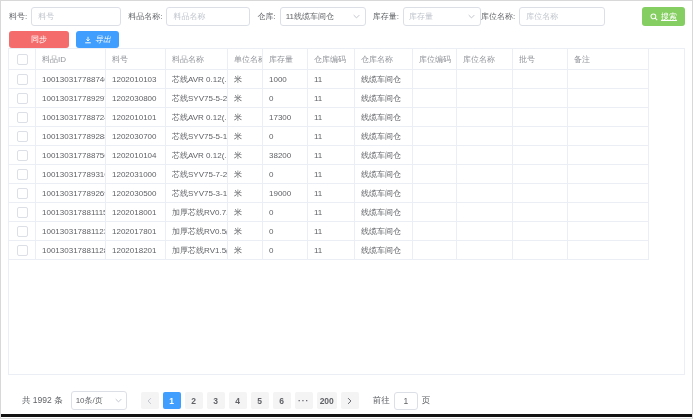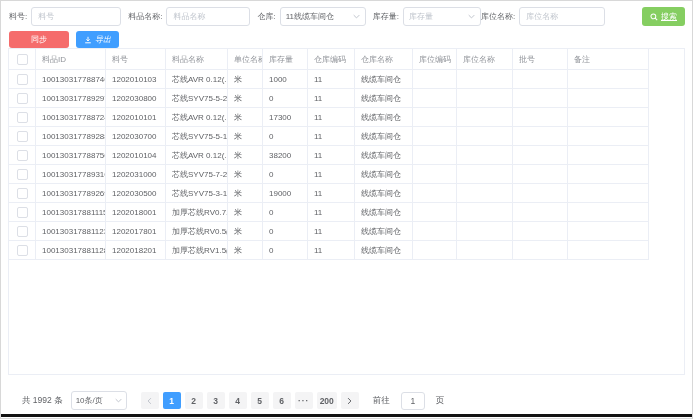--- a/index.html
+++ b/index.html
@@ -41,21 +41,21 @@
   .total{margin:0 8px 0 10px;white-space:nowrap;}
   .size-select{width:56px;height:19px;border:1px solid #dcdfe6;border-radius:3px;display:flex;
                align-items:center;justify-content:space-between;padding:0 4px;box-sizing:border-box;
                font-size:8px;color:#606266;margin-right:14px;background:#fff;cursor:pointer;}
   .pager{display:flex;align-items:center;gap:4px;}
   .pbtn{min-width:18px;height:17px;background:#f4f4f5;color:#606266;border:none;border-radius:2px;
         display:flex;align-items:center;justify-content:center;font-size:8.5px;font-weight:bold;
         padding:0 3px;cursor:pointer;font-family:inherit;}
   .pbtn.active{background:#409eff;color:#fff;}
   .pbtn.dots{letter-spacing:1px;color:#606266;}
-  .goto{margin-left:14px;display:flex;align-items:center;gap:11px;white-space:nowrap;}
+  .goto{margin-left:14px;display:flex;align-items:center;gap:4px;white-space:nowrap;}
   .goto input{width:24px;height:18px;border:1px solid #dcdfe6;border-radius:3px;text-align:center;
               font-size:8.5px;color:#606266;box-sizing:border-box;outline:none;}
   
   .bottom-line{position:absolute;left:0;right:0;bottom:1px;height:3px;background:#121212;}
 </style>
 </head>
 <body>
 
 <div class="page">
 

